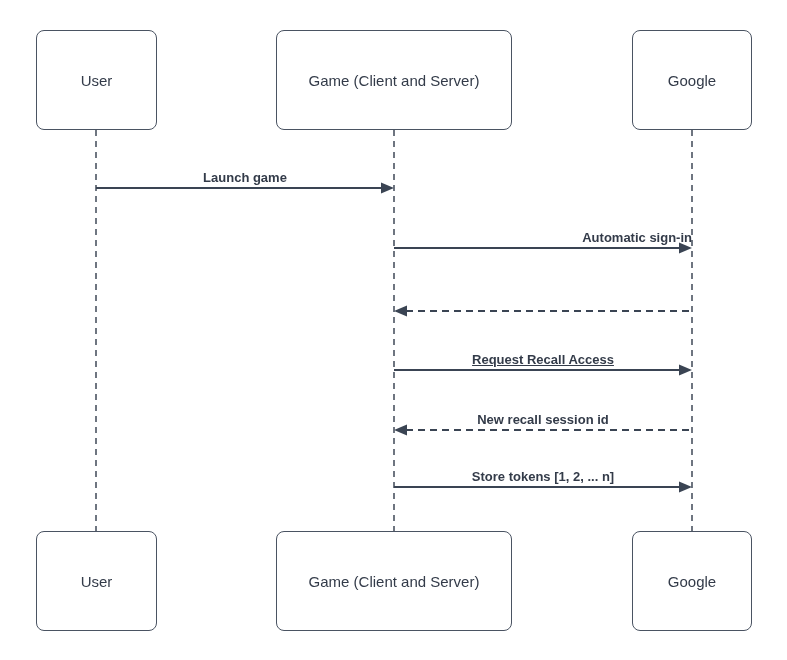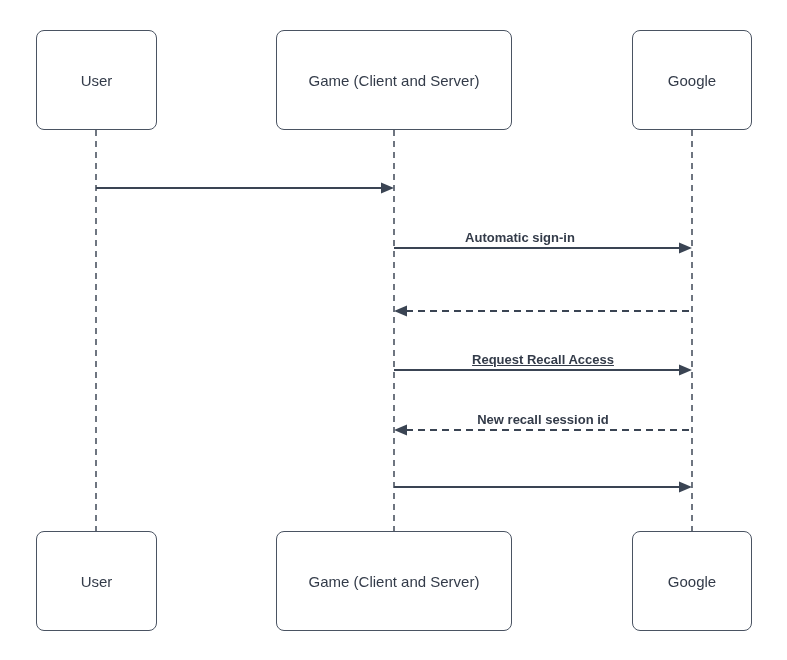--- a/index.html
+++ b/index.html
@@ -90,17 +90,19 @@
   <div class="actor-box" style="left:36px; top:531px; width:121px; height:100px;">
     <span>User</span>
   </div>
   <div class="actor-box" style="left:276px; top:531px; width:236px; height:100px;">
     <span>Game (Client and Server)</span>
   </div>
   <div class="actor-box" style="left:632px; top:531px; width:120px; height:100px;">
     <span>Google</span>
   </div>
 
-  <div class="msg-label" style="left:371px; top:230px; width:298px;">Automatic sign-in</div>
+  <div class="msg-label" style="left:96px; top:170px; width:298px;">Launch game</div>
+  <div class="msg-label" style="left:394px; top:230px; width:298px;text-align:right;">Automatic sign-in</div>
   <div class="msg-label" style="left:394px; top:352px; width:298px;text-decoration:underline;">Request Recall Access</div>
   <div class="msg-label" style="left:394px; top:412px; width:298px;">New recall session id</div>
+  <div class="msg-label" style="left:394px; top:469px; width:298px;">Store tokens [1, 2, ... n]</div>
 
 </div>
 
 </body></html>

